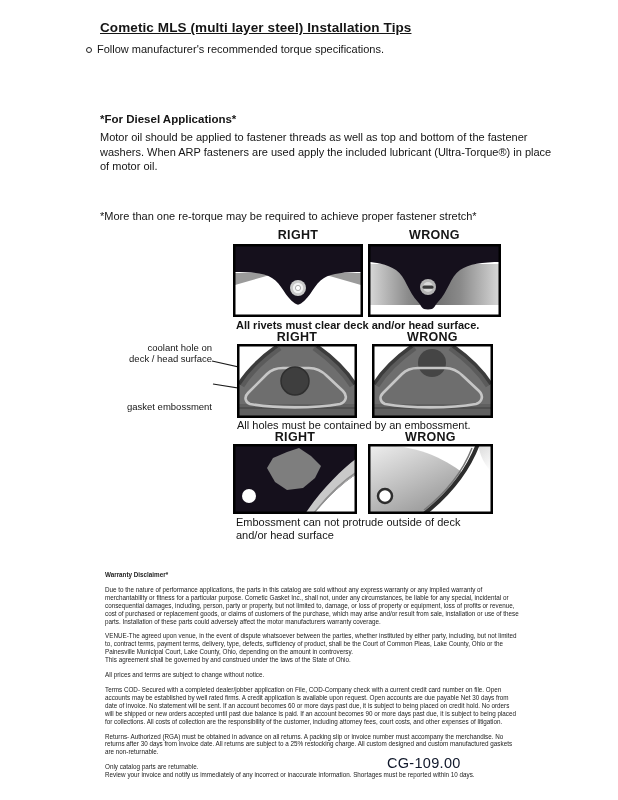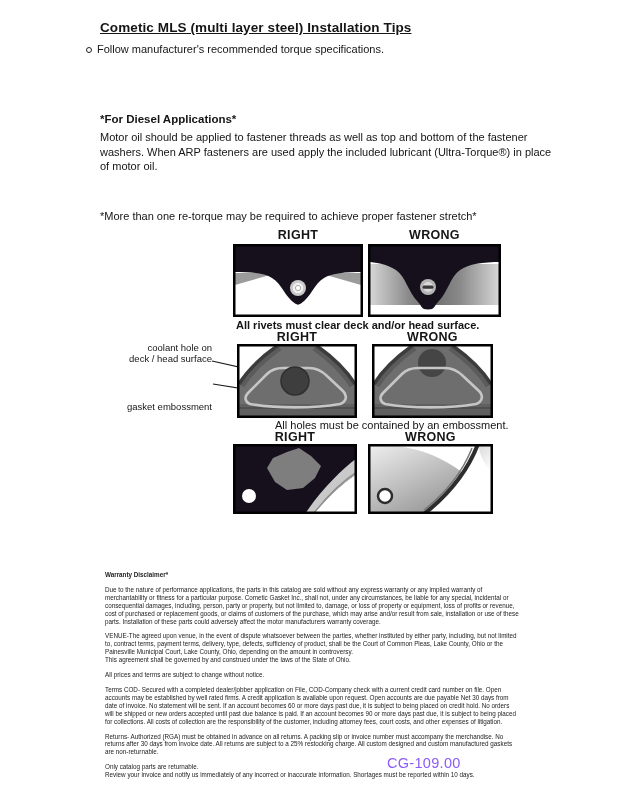--- a/index.html
+++ b/index.html
@@ -26,21 +26,21 @@
   .dglabel{position:absolute;font-size:12.5px;font-weight:700;text-align:center;letter-spacing:.3px;}
   .dgcaption{position:absolute;font-size:11px;line-height:13px;white-space:pre-line;}
   .dgsvg{position:absolute;display:block;}
   .ann{position:absolute;font-size:9.5px;line-height:10.5px;text-align:right;white-space:pre-line;}
 
   .warranty{position:absolute;left:105px;top:571px;width:414px;font-size:6.3px;line-height:7.9px;color:#222;}
   .warranty .wt{font-weight:bold;margin-bottom:7px;}
   .warranty p{margin:0;}
   .warranty .gap{margin-bottom:7px;}
 
-  .footer-code{position:absolute;left:387px;top:755px;font-size:14.5px;letter-spacing:.3px;color:#8b5cf6;}
+  .footer-code{position:absolute;left:387px;top:755px;font-size:14.5px;letter-spacing:.3px;color:#0f172a;}
 </style>
 </head>
 <body>
 
 <div id="page">
 
   <div class="title">Cometic MLS (multi layer steel) Installation Tips</div>
 
   <div class="bullets">
     <div class="brow">
@@ -123,21 +123,21 @@
     <path d="M119,2 H81 C95,12 109,24 119,40 Z" fill="#fff"></path>
     <path d="M43,4 C29,14 15,26 5,42" stroke="#5b5b5b" stroke-width="5" fill="none"></path>
     <path d="M78,4 C92,14 106,26 116,42" stroke="#5b5b5b" stroke-width="5" fill="none"></path>
     <path d="M40,2 C26,12 12,24 2,40" stroke="#3c3c3c" stroke-width="3.5" fill="none"></path>
     <path d="M81,2 C95,12 109,24 119,40" stroke="#3c3c3c" stroke-width="3.5" fill="none"></path>
     <circle cx="60" cy="19" r="14" fill="#454545"></circle>
     <path d="M13,60 C8,58 7,53 11,49 L30,30 C34,26 40,24 46,24 L73,24 C80,24 86,27 91,32 L107,47 C112,52 110,58 104,60 C79,64.5 38,64.5 13,60 Z" fill="none" stroke="#c6c6c6" stroke-width="2.6"></path>
     <rect x="1.25" y="1.25" width="118.5" height="71.5" fill="none" stroke="#000" stroke-width="2.5"></rect>
   </svg>
 
-  <div class="dgcaption" style="left:237px;top:419px;width:270px;margin-left:38px;">All holes must be contained by an embossment.</div>
+  <div class="dgcaption" style="left:237px;top:419px;width:270px;">All holes must be contained by an embossment.</div>
 
   <div class="dglabel" style="left:233px;top:430px;width:124px;">RIGHT</div>
   <div class="dglabel" style="left:368px;top:430px;width:125px;">WRONG</div>
 
   <svg class="dgsvg" style="left:233px;top:444px;" width="124" height="70" viewBox="0 0 124 70">
     <rect width="124" height="70" fill="#15101c"></rect>
     <path d="M124,30 C108,40 92,56 80,70 L124,70 Z" fill="#fff"></path>
     <path d="M124,14 C108,26 88,46 72,70 L80,70 C92,56 108,40 124,30 Z" fill="#c9c9c9"></path>
     <path d="M124,28 C108,38 93,54 81,69" stroke="#8f8f8f" stroke-width="1.5" fill="none"></path>
     <polygon points="40,14 54,8 66,4 78,12 88,22 82,34 70,44 54,46 42,38 34,24" fill="#7e7e7e"></polygon>
@@ -160,20 +160,22 @@
     <rect width="125" height="70" fill="#fff"></rect>
     <path d="M0,2 C36,-2 72,10 96,30 C106,39 112,52 114,70 L0,70 Z" fill="url(#g3)"></path>
     <path d="M110,0 C100,26 84,48 56,70 L125,70 L125,0 Z" fill="#fff"></path>
     <path d="M110,0 L125,0 L125,30 C116,20 112,12 110,0 Z" fill="url(#g3b)"></path>
     <path d="M110,0 C100,26 84,48 56,70" stroke="#2d2d2d" stroke-width="4" fill="none"></path>
     <path d="M104,4 C95,27 80,47 56,66" stroke="#777" stroke-width="1.5" fill="none"></path>
     <circle cx="17" cy="52" r="7" fill="#fff" stroke="#2d2d2d" stroke-width="2.5"></circle>
     <rect x="1.25" y="1.25" width="122.5" height="67.5" fill="none" stroke="#000" stroke-width="2.5"></rect>
   </svg>
 
+  <div class="dgcaption" style="left:236px;top:516px;width:280px;">Embossment can not protrude outside of deck
+and/or head surface</div>
 
   <div class="warranty">
     <div class="wt">Warranty Disclaimer*</div>
     <p class="gap">Due to the nature of performance applications, the parts in this catalog are sold without any express warranty or any implied warranty of merchantability or fitness for a particular purpose.  Cometic Gasket Inc., shall not, under any circumstances, be liable for any special, incidental or consequential damages, including, person, party or property, but not limited to, damage, or loss of property or equipment, loss of profits or revenue, cost of purchased or replacement goods, or claims of customers of the purchase, which may arise and/or result from sale, installation or use of these parts.  Installation of these parts could adversely affect the motor manufacturers warranty coverage.</p>
     <p>VENUE-The agreed upon venue, in the event of dispute whatsoever between the parties, whether instituted by either party, including, but not limited to, contract terms, payment terms, delivery, type, defects, sufficiency of product, shall be the Court of Common Pleas, Lake County, Ohio or the Painesville Municipal Court, Lake County, Ohio, depending on the amount in controversy.</p>
     <p class="gap">This agreement shall be governed by and construed under the laws of the State of Ohio.</p>
     <p class="gap">All prices and terms are subject to change without notice.</p>
     <p class="gap">Terms COD- Secured with a completed dealer/jobber application on File, COD-Company check with a current credit card number on file.  Open accounts may be established by well rated firms.  A credit application is available upon request.  Open accounts are due payable Net 30 days from date of invoice.  No statement will be sent.  If an account becomes 60 or more days past due, it is subject to being placed on credit hold.  No orders will be shipped or new orders accepted until past due balance is paid.  If an account becomes 90 or more days past due, it is subject to being placed for collections.  All costs of collection are the responsibility of the customer, including attorney fees, court costs, and other expenses of litigation.</p>
     <p class="gap">Returns- Authorized (RGA) must be obtained in advance on all returns.  A packing slip or invoice number must accompany the merchandise.  No returns after 30 days from invoice date.  All returns are subject to a 25% restocking charge.  All custom designed and custom manufactured gaskets are non-returnable.</p>
     <p>Only catalog parts are returnable.</p>

